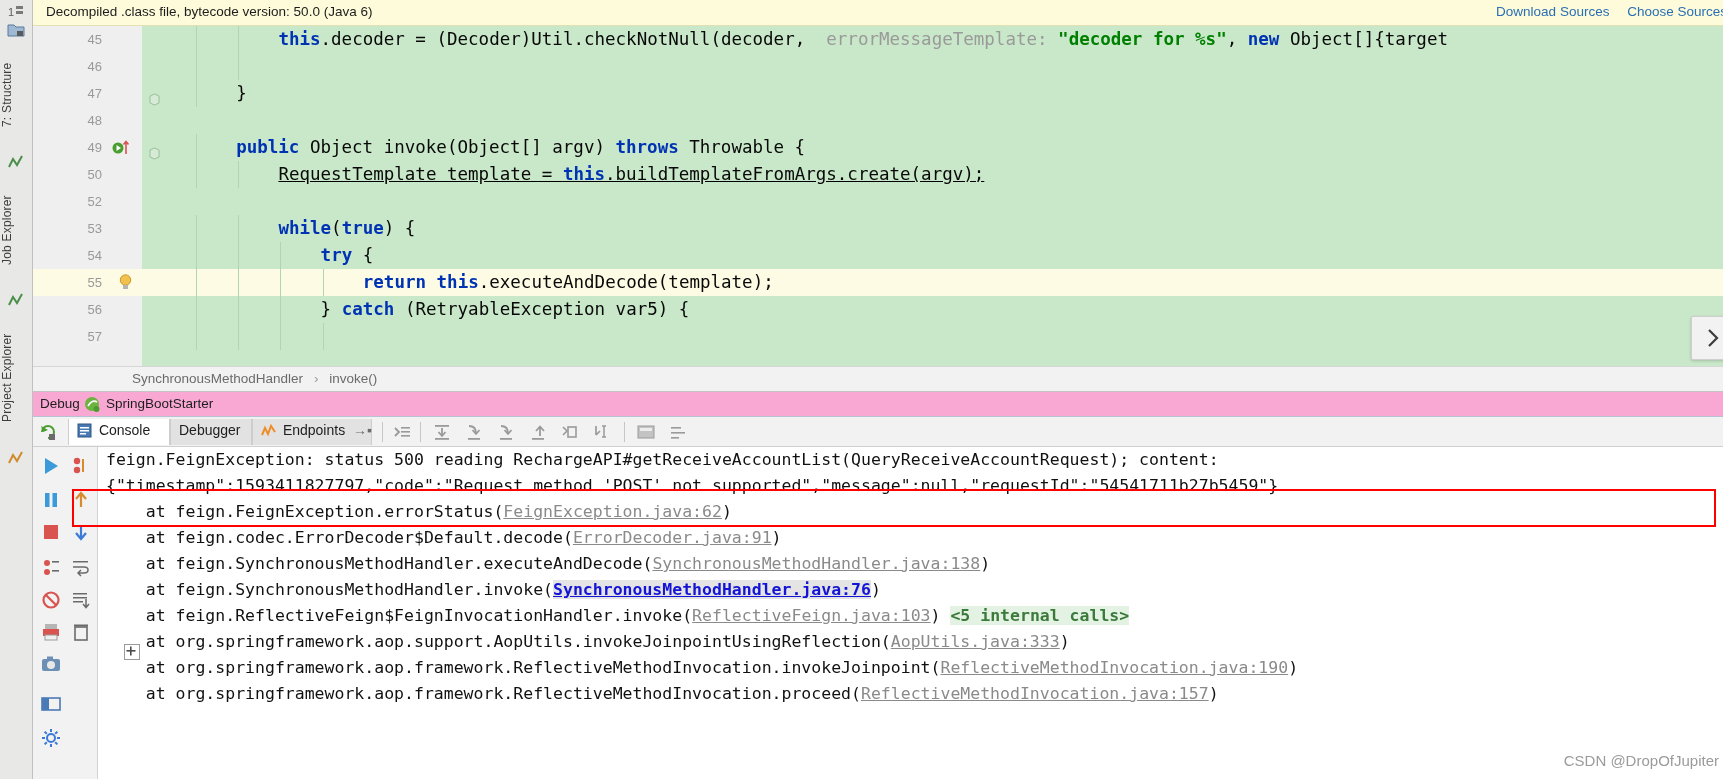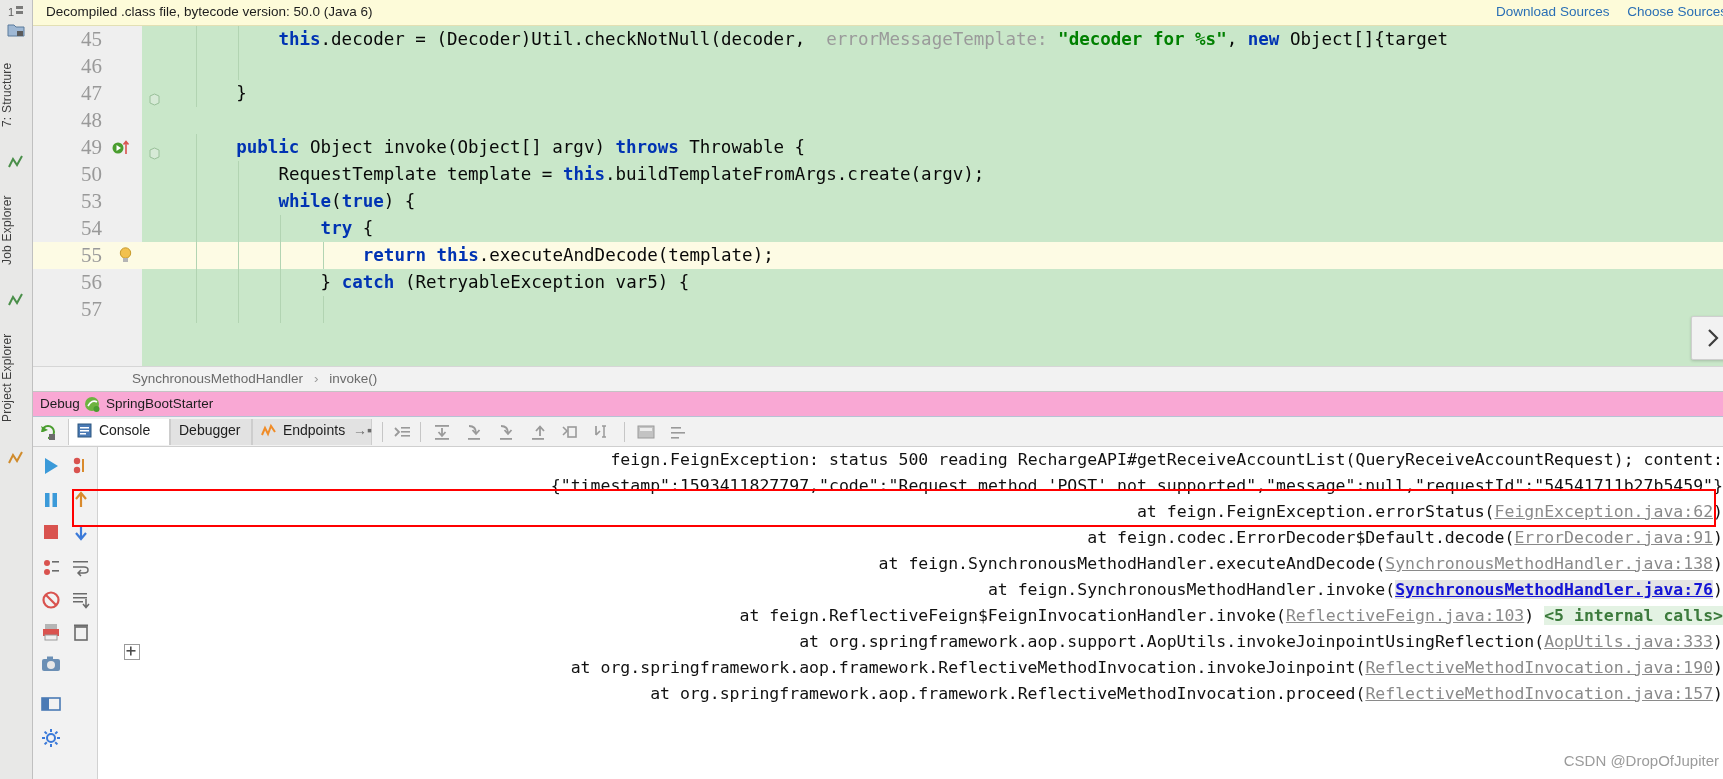--- a/index.html
+++ b/index.html
@@ -67,22 +67,22 @@
     line-height:27px;
   }
   .row{
     position:relative;height:27px;white-space:pre;
   }
   .row.hl{background:#fdfbe4;}
   .row.hl .ln{background:#fdfbe4;}
   .row.hl .foldcol{background:#fdfbe4;}
   .ln{
     position:absolute;left:0;top:0;width:78px;height:27px;
-    text-align:right;color:#999999;font-size:21px;
-    font-family:Liberation Serif, serif;line-height:27px;
+    text-align:right;color:#999999;font-size:13px;
+    font-family:Liberation Sans, sans-serif;line-height:27px;
     padding-right:8px;box-sizing:border-box;background:#efefef;
   }
   .foldcol{
     position:absolute;left:110px;top:0;width:52px;height:27px;
   }
   .code-text{
     position:absolute;left:162px;top:0;line-height:27px;white-space:pre;
   }
   .kw{color:#0033b3;font-weight:bold;}
   .str{color:#008000;font-weight:bold;}
@@ -169,21 +169,20 @@
     background:#f2f2f2;border-right:1px solid #d2d2d2;box-sizing:border-box;
   }
   .ds-icon{position:absolute;width:22px;height:22px;}
 
   
   .console{
     position:absolute;left:66px;top:55px;width:1625px;height:332px;
     background:#ffffff;overflow:hidden;
     font-family:"DejaVu Sans Mono",monospace;font-size:16.5px;
     line-height:26px;
-    text-align:right;
   }
   .cline{position:relative;height:26px;white-space:pre;padding-left:8px;}
   .c-err{color:#111111;}
   .c-link{color:#8a8a8a;text-decoration:underline;}
   .c-link-blue{color:#1414d6;text-decoration:underline;background:#e4e4e4;font-weight:bold;}
   .c-internal{color:#3c7a3c;background:#e3f2e3;font-weight:bold;}
   .redbox{
     position:absolute;left:72px;top:489px;width:1644px;height:38px;
     border:2.5px solid #ff0000;box-sizing:border-box;z-index:9;
     pointer-events:none;
@@ -257,21 +256,22 @@
                 <path d="M2 3 L6.5 1 L11 3 L11 10 L6.5 12 L2 10 Z" fill="#d6ead6" stroke="#9ac09a"></path>
               </svg></div><div class="iguide" style="left: 164px;"></div><div class="code-text" style="left: 204.2px;"><span class="plain">}</span></div></div>
           <div class="row"><div class="ln">48</div><div class="foldcol"></div><div class="code-text" style="left: 162px;"></div></div>
           <div class="row"><div class="ln">49</div><div class="foldcol"></div><div class="fold-minus"><svg width="13" height="13" viewBox="0 0 13 13">
                 <path d="M2 3 L6.5 1 L11 3 L11 10 L6.5 12 L2 10 Z" fill="#d6ead6" stroke="#9ac09a"></path>
               </svg></div><div class="g-run"><svg width="22" height="19" viewBox="0 0 22 19">
                 <circle cx="6" cy="10" r="5.5" fill="#4a9d2f"></circle>
                 <path d="M4.5 7 L9 10 L4.5 13 Z" fill="#ffffff"></path>
                 <path d="M14 16 L14 4 M11.5 6.5 L14 3.5 L16.5 6.5" stroke="#d9534f" stroke-width="1.6" fill="none"></path>
               </svg></div><div class="iguide" style="left: 164px;"></div><div class="code-text" style="left: 204.2px;"><span class="kw">public</span><span class="plain"> Object invoke(Object[] argv) </span><span class="kw">throws</span><span class="plain"> Throwable {</span></div></div>
-          <div class="row"><div class="ln">50</div><div class="foldcol"></div><div class="iguide" style="left: 164px;"></div><div class="iguide" style="left: 206.2px;"></div><div class="code-text" style="left: 246.4px;"><span class="plain">RequestTemplate template = </span><span class="kw">this</span><span class="plain">.buildTemplateFromArgs.create(argv);</span></div></div>
+          <div class="row"><div class="ln">50</div><div class="foldcol"></div><div class="iguide" style="left: 164px;"></div><div class="iguide" style="left: 206.2px;"></div><div class="code-text" style="left: 246.4px; text-decoration: underline;"><span class="plain">RequestTemplate template = </span><span class="kw">this</span><span class="plain">.buildTemplateFromArgs.create(argv);</span></div></div>
+          <div class="row"><div class="ln">52</div><div class="foldcol"></div><div class="code-text" style="left: 162px;"></div></div>
           <div class="row"><div class="ln">53</div><div class="foldcol"></div><div class="iguide" style="left: 164px;"></div><div class="iguide" style="left: 206.2px;"></div><div class="code-text" style="left: 246.4px;"><span class="kw">while</span><span class="plain">(</span><span class="kw">true</span><span class="plain">) {</span></div></div>
           <div class="row"><div class="ln">54</div><div class="foldcol"></div><div class="iguide" style="left: 164px;"></div><div class="iguide" style="left: 206.2px;"></div><div class="iguide" style="left: 248.4px;"></div><div class="code-text" style="left: 288.6px;"><span class="kw">try</span><span class="plain"> {</span></div></div>
           <div class="row hl"><div class="ln">55</div><div class="foldcol"></div><div class="g-bulb"><svg width="19" height="19" viewBox="0 0 19 19">
                 <circle cx="9.5" cy="7" r="5.2" fill="#f2c14e" stroke="#c79a2c"></circle>
                 <rect x="7" y="12" width="5" height="4" fill="#b5b5b5"></rect>
               </svg></div><div class="iguide" style="left: 164px;"></div><div class="iguide" style="left: 206.2px;"></div><div class="iguide" style="left: 248.4px;"></div><div class="iguide" style="left: 290.6px;"></div><div class="code-text" style="left: 330.8px;"><span class="kw">return</span><span class="plain"> </span><span class="kw">this</span><span class="plain">.executeAndDecode(template);</span></div></div>
           <div class="row"><div class="ln">56</div><div class="foldcol"></div><div class="iguide" style="left: 164px;"></div><div class="iguide" style="left: 206.2px;"></div><div class="iguide" style="left: 248.4px;"></div><div class="code-text" style="left: 288.6px;"><span class="plain">} </span><span class="kw">catch</span><span class="plain"> (RetryableException var5) {</span></div></div>
           <div class="row"><div class="ln">57</div><div class="foldcol"></div><div class="iguide" style="left: 164px;"></div><div class="iguide" style="left: 206.2px;"></div><div class="iguide" style="left: 248.4px;"></div><div class="iguide" style="left: 290.6px;"></div></div>
         </div>
     </div>

